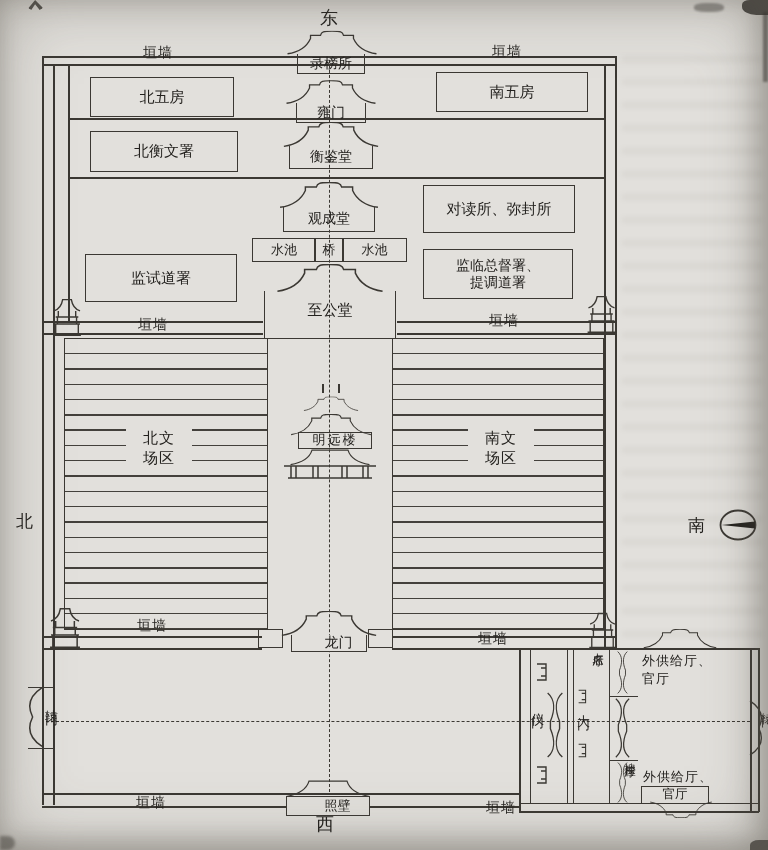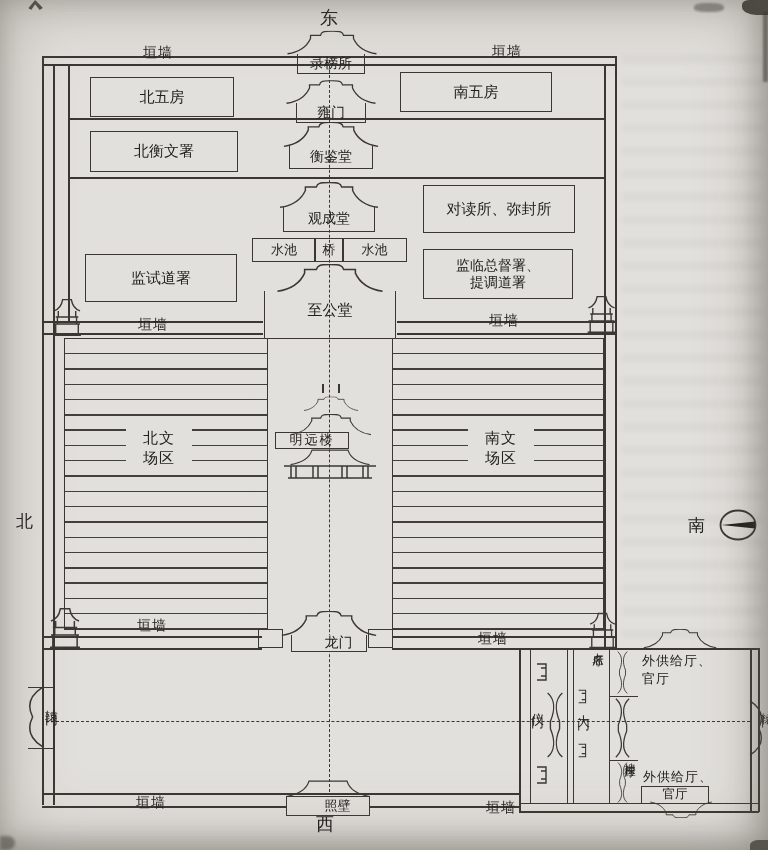--- a/index.html
+++ b/index.html
@@ -111,21 +111,21 @@
       <use href="#tower"></use>
     </svg>
   <svg class="shape" style="left:586px;top:611px" width="33" height="38" viewBox="0 0 40 46">
       <use href="#tower"></use>
     </svg>
 
   <div class="box" style="left:90px;top:77px;width:144px;height:40px;font-size:15px">北五房</div>
   <div class="box" style="left:90px;top:131px;width:148px;height:41px;font-size:15px">北衡文署</div>
   <div class="box" style="left:85px;top:254px;width:152px;height:48px;font-size:15px">监试道署</div>
 
-  <div class="box" style="left:400px;top:72px;width:152px;height:40px;font-size:15px">南五房</div>
+  <div class="box" style="left:436px;top:72px;width:152px;height:40px;font-size:15px">南五房</div>
   <div class="box" style="left:423px;top:185px;width:152px;height:48px;font-size:15px">对读所、弥封所</div>
   <div class="box" style="left:423px;top:249px;width:150px;height:50px;font-size:14px;flex-direction:column">
     <span>监临总督署、</span>
     <span>提调道署</span>
   </div>
 
   <svg class="shape" style="left:286px;top:30px" width="92" height="26" viewBox="0 0 120 32">
       <use href="#roof"></use>
     </svg>
   <div class="box" style="left:297px;top:54px;width:68px;height:20px;font-size:14px;border-top:none">录榜所</div>
@@ -166,21 +166,21 @@
   </div>
 
   <i class="ln" style="left:322px;top:384px;width:1.5px;height:9px"></i>
   <i class="ln" style="left:338px;top:384px;width:1.5px;height:9px"></i>
   <svg class="shape" style="left:303px;top:392px" width="56" height="24" viewBox="0 0 120 32">
       <use href="#roof"></use>
     </svg>
   <svg class="shape" style="left:288px;top:414px" width="86" height="22" viewBox="0 0 120 32">
       <use href="#roof"></use>
     </svg>
-  <div class="box" style="left:275px;top:432px;width:74px;height:17px;font-size:13px;letter-spacing:2px">明远楼</div>
+  <div class="box" style="left:298px;top:432px;width:74px;height:17px;font-size:13px;letter-spacing:2px">明远楼</div>
   <svg class="shape" style="left:272px;top:448px" width="116" height="18" viewBox="0 0 120 26">
       <use href="#eave"></use>
     </svg>
   <svg class="shape" style="left:282px;top:464px" width="96" height="16" viewBox="0 0 96 16">
       <use href="#tbase"></use>
     </svg>
 
   <div class="box" style="left:258px;top:629px;width:25px;height:19px"></div>
   <div class="box" style="left:368px;top:629px;width:25px;height:19px"></div>
   <svg class="shape" style="left:279px;top:611px" width="100" height="26" viewBox="0 0 120 32">

